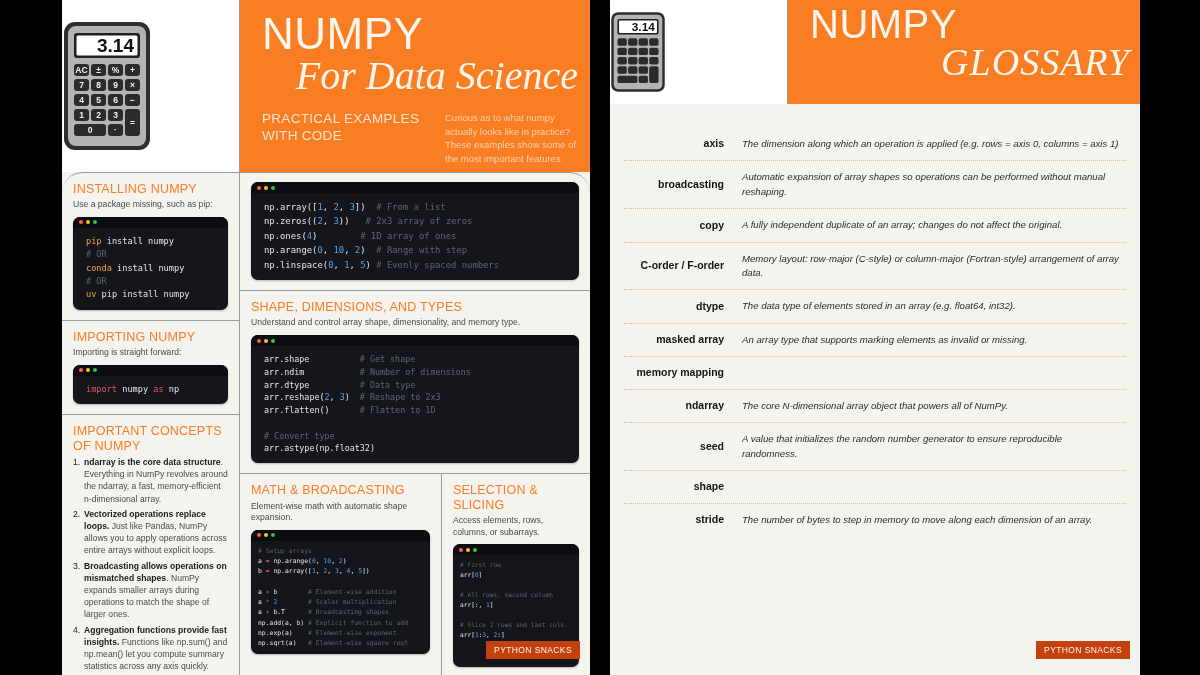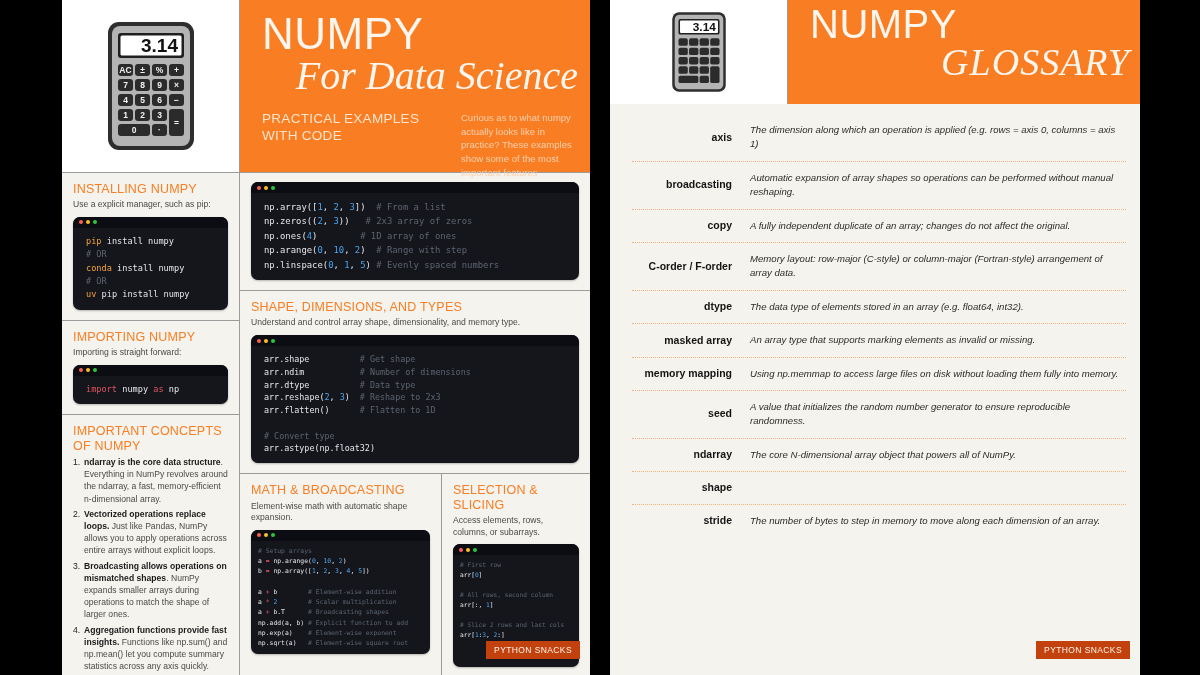--- a/index.html
+++ b/index.html
@@ -18,62 +18,62 @@
     overflow: hidden;
   }
   #sheet-left  { left: 62px;  top: 0; width: 528px; height: 675px; }
   #sheet-right { left: 610px; top: 0; width: 530px; height: 675px; }
 
   
   .hdr { display: flex; height: 172px; }
   .hdr-logo {
     background: #ffffff;
     width: 178px;
-    display: flex; align-items: center; justify-content: center;
+    display: flex; align-items: center; 
     border-right: 1px solid #9b9b9b;
     flex: none;
   }
   .hdr-band {
     background: #f97d22;
     flex: 1;
     position: relative;
     padding: 12px 0 0 22px;
   }
   .hdr-title {
     font-size: 44px; color: #fdf6ee; letter-spacing: .5px;
     font-weight: 400; line-height: 1.02;
   }
   .hdr-sub {
     font-family: "Liberation Serif", serif;
     font-style: italic;
     font-size: 40px; color: #fdf6ee;
     text-align: right; padding-right: 12px; line-height: 1.05;
     margin-top: -2px;
   }
-  .hdr-foot { display: flex; gap: 24px; margin-top: 14px; padding-right: 14px; }
+  .hdr-foot { display: flex; gap: 8px; margin-top: 14px; padding-right: 14px; }
   .hdr-foot-left {
     font-size: 13.5px; color: #fde4cd; letter-spacing: .3px;
     line-height: 1.25; text-transform: uppercase; width: 175px;
   }
   .hdr-foot-right {
     font-size: 9.5px; color: #fcd0ae; line-height: 1.45; flex: 1;
   }
 
   
   #sheet-right .hdr { height: 104px; }
   #sheet-right .hdr-logo { width: 178px; }
   #sheet-right .hdr-band { padding: 4px 0 0 22px; }
   #sheet-right .hdr-title { font-size: 40px; }
   #sheet-right .hdr-sub   { font-size: 38px; padding-right: 10px; letter-spacing:1px; }
 
   
   .calc { display:block; }
 
   
-  .body-left { display: flex; height: 503px; border-top: 1px solid #9b9b9b; }
+  .body-left { display: flex; height: 503px; border-top: 1px solid #9b9b9b; border-radius: 21px; }
   .col-a { width: 178px; flex:none; border-right: 1px solid #9b9b9b; }
   .col-b { flex: 1; }
 
   .block { padding: 9px 11px 10px 11px; }
   .block + .block { border-top: 1px solid #9b9b9b; }
   .sec-title {
     color: #f97d22; font-size: 12.5px; letter-spacing: .2px;
     text-transform: uppercase; line-height: 1.15; margin-bottom: 3px;
   }
   .sec-desc { font-size: 8.6px; color: #4a4a4a; line-height: 1.35; margin-bottom: 6px; }
@@ -119,21 +119,21 @@
   
   .badge {
     position: absolute; background: #c2410c; color: #fff6ec;
     font-size: 8.5px; letter-spacing: .4px; padding: 4px 8px;
     text-transform: uppercase;
   }
   #badge-left  { right: 10px; bottom: 16px; }
   #badge-right { right: 10px; bottom: 16px; }
 
   
-  .gloss { padding: 10px 14px 0 14px; margin-left: 8px; }
+  .gloss { padding: 24px 14px 0 14px; }
   .g-row { display: flex; padding: 9px 0 9px 0; border-bottom: 1.4px dotted #f0b283; }
   .g-row:last-child { border-bottom: none; }
   .g-term {
     width: 118px; flex: none; text-align: right; padding-right: 18px;
     font-size: 10.5px; font-weight: bold; color: #141414; line-height: 1.3;
     align-self: center;
   }
   .g-def { flex: 1; font-size: 9.6px; color: #2b2b2b; line-height: 1.5; padding-right: 6px; font-style: italic; }
 </style>
 </head>
@@ -202,21 +202,21 @@
         </div>
       </div>
     </div>
 
     <div class="body-left">
 
       <div class="col-a">
 
         <div class="block">
           <div class="sec-title">INSTALLING NUMPY</div>
-          <div class="sec-desc">Use a explicit manager, such as pip:</div>
+          <div class="sec-desc">Use a package missing, such as pip:</div>
           <div class="code">
             <div class="code-bar">
               <span class="dot d-r"></span>
               <span class="dot d-y"></span>
               <span class="dot d-g"></span>
             </div>
             <div class="code-body" style="font-size:8.6px;line-height:1.55"><span class="c-kw">pip</span><span> install numpy</span>
 <span class="c-com"># OR</span>
 <span class="c-kw">conda</span><span> install numpy</span>
 <span class="c-com"># OR</span>
@@ -396,31 +396,30 @@
         <div class="g-row">
           <div class="g-term">dtype</div>
           <div class="g-def">The data type of elements stored in an array (e.g. float64, int32).</div>
         </div>
         <div class="g-row">
           <div class="g-term">masked array</div>
           <div class="g-def">An array type that supports marking elements as invalid or missing.</div>
         </div>
         <div class="g-row">
           <div class="g-term">memory mapping</div>
-          <div class="g-def">Using np.memmap to access large files on disk without loading them fully into memory.</div>
+        </div>
+        <div class="g-row">
+          <div class="g-term">ndarray</div>
+          <div class="g-def">The core N-dimensional array object that powers all of NumPy.</div>
         </div>
         <div class="g-row">
           <div class="g-term">seed</div>
           <div class="g-def">A value that initializes the random number generator to ensure reproducible randomness.</div>
         </div>
         <div class="g-row">
-          <div class="g-term">ndarray</div>
-          <div class="g-def">The core N-dimensional array object that powers all of NumPy.</div>
-        </div>
-        <div class="g-row">
           <div class="g-term">shape</div>
         </div>
         <div class="g-row">
           <div class="g-term">stride</div>
           <div class="g-def">The number of bytes to step in memory to move along each dimension of an array.</div>
         </div>
       </div>
 
     <div class="badge" id="badge-right">PYTHON SNACKS</div>
   </div>

